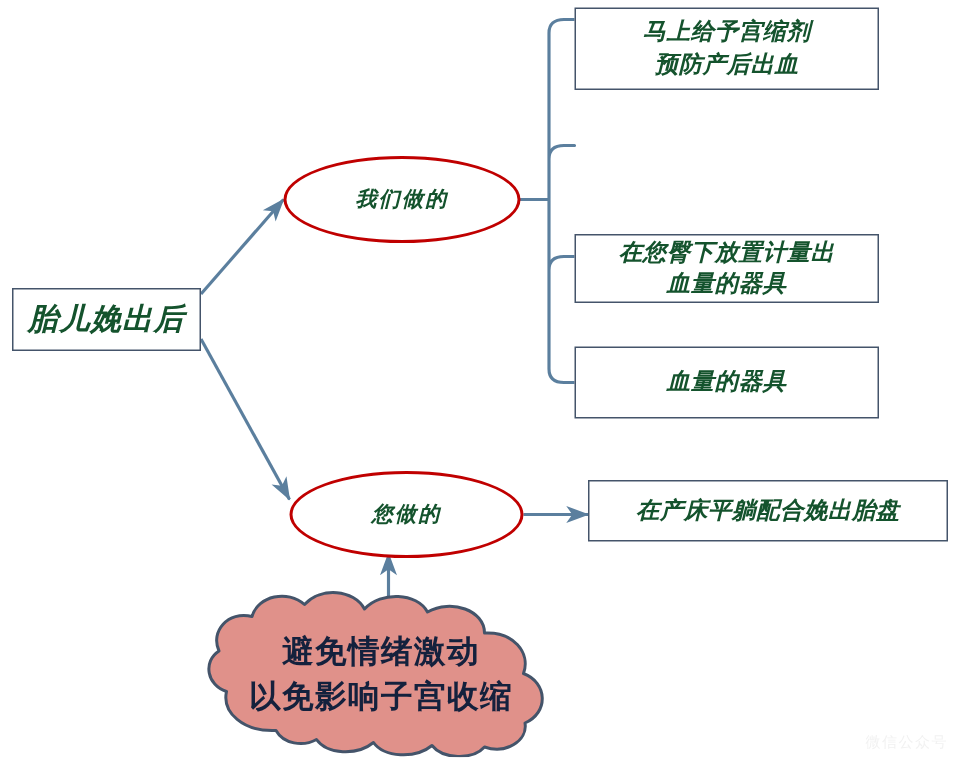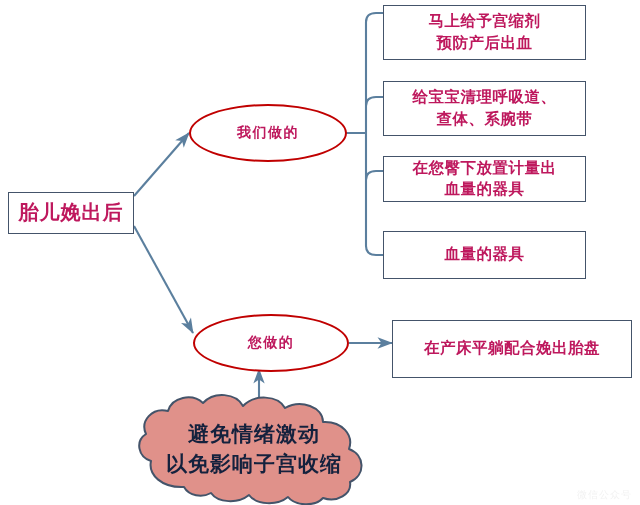--- a/index.html
+++ b/index.html
@@ -26,22 +26,23 @@
     pointer-events: none;
   }
 
   .node {
     position: absolute;
     box-sizing: border-box;
     display: flex;
     align-items: center;
     justify-content: center;
     text-align: center;
-    color: #be185d;
+    color: #14532d;
     font-weight: bold;
+    font-style: italic;
   }
 
   
   .box {
     border: 1.6px solid #44546a;
     background: #ffffff;
     font-size: 15.5px;
     line-height: 1.38;
     letter-spacing: 0.5px;
     padding: 2px 6px;
@@ -132,39 +133,35 @@
 
   <div class="node oval" style="left:189px; top:104px; width:158px; height:58px;">
     <span>我们做的</span>
   </div>
 
   <div class="node box" style="left:383px; top:5px; width:203px; height:55px; white-space:pre-line;">
     <span>马上给予宫缩剂
 预防产后出血</span>
   </div>
 
-  <div class="node box" style="left:383px; top:81px; width:203px; height:55px; white-space:pre-line;">
-    <span>给宝宝清理呼吸道、
-查体、系腕带</span>
-  </div>
 
   <div class="node box" style="left:383px; top:156px; width:203px; height:46px; white-space:pre-line;">
     <span>在您臀下放置计量出
 血量的器具</span>
   </div>
 
   <div class="node box" style="left:383px; top:231px; width:203px; height:48px; white-space:pre-line;">
     <span>血量的器具</span>
   </div>
 
   <div class="node oval" style="left:193px; top:314px; width:156px; height:58px;">
     <span>您做的</span>
   </div>
 
-  <div class="node box" style="left:392px; top:320px; width:240px; height:58px; white-space:pre-line;">
+  <div class="node box" style="left:392px; top:320px; width:240px; height:41px; white-space:pre-line;">
     <span>在产床平躺配合娩出胎盘</span>
   </div>
 
   <div class="cloud-wrap">
     <svg width="252" height="112" viewBox="0 0 252 112">
       <path d="M56,94
                C34,95 20,82 23,68
                C10,64 7,48 18,41
                C12,28 24,14 40,18
                C44,4 64,0 75,10

